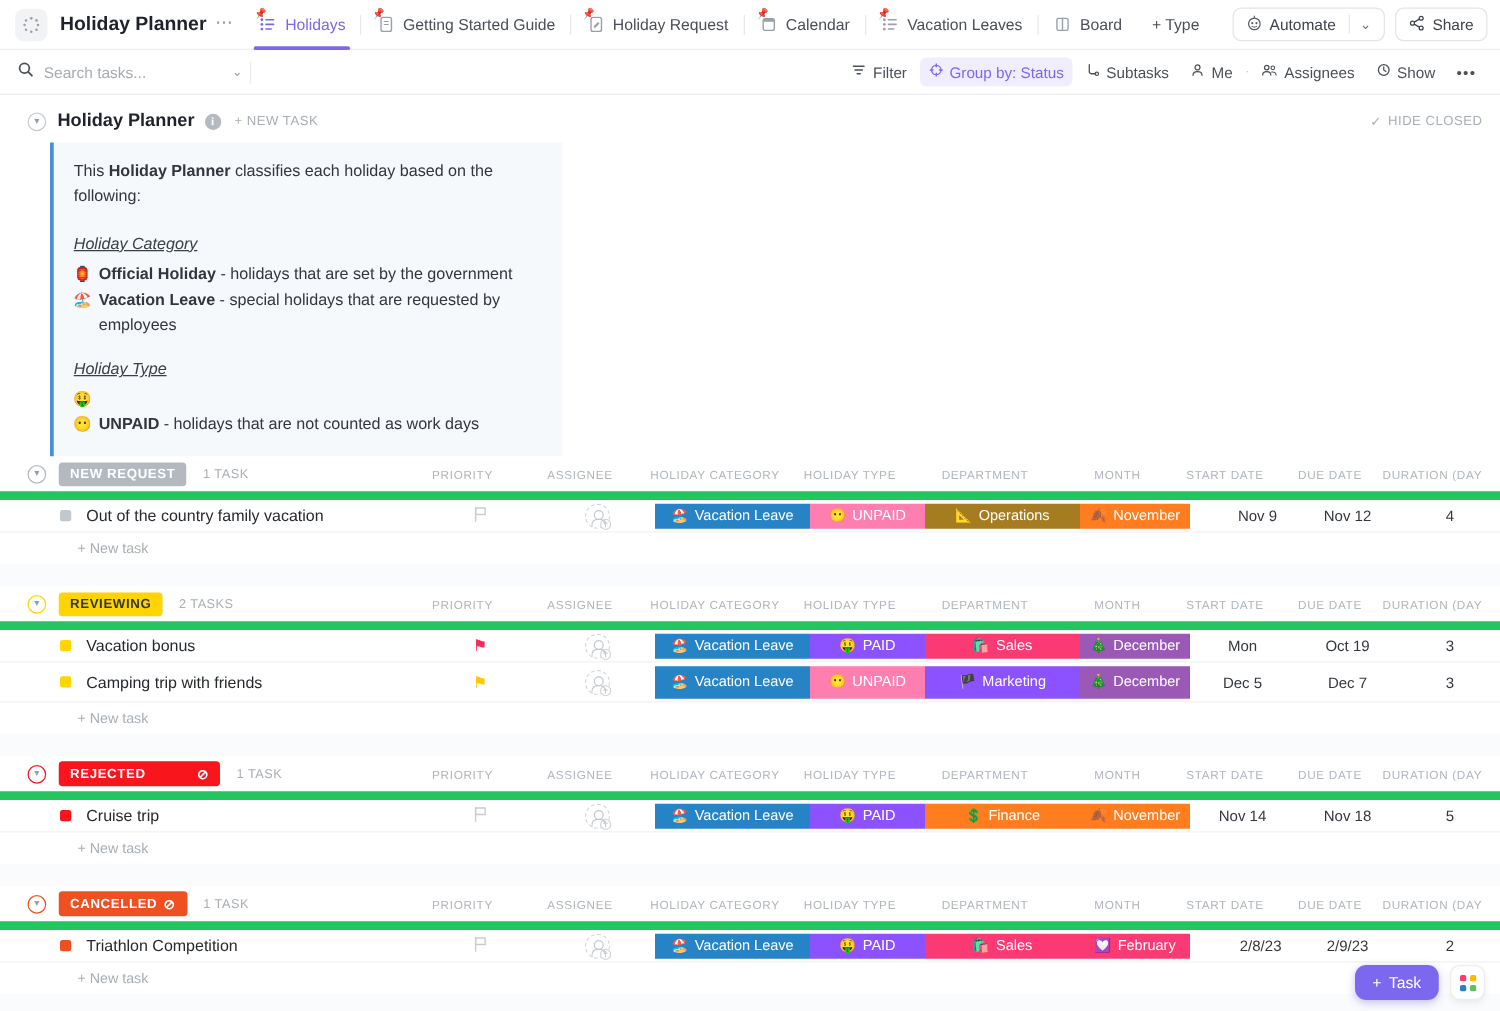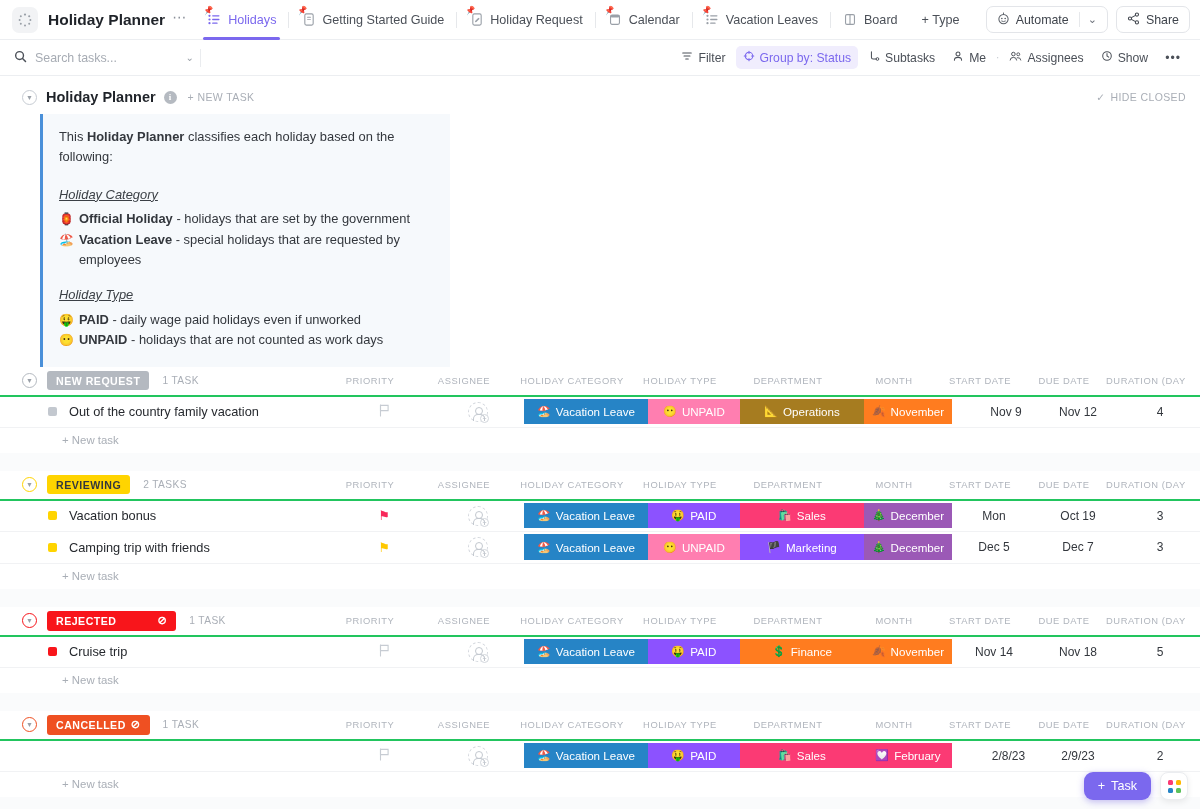--- a/index.html
+++ b/index.html
@@ -239,21 +239,21 @@
     overflow: hidden;
   }
 
   .rowsblock { background: #fff; }
   .taskrow {
     display: flex; align-items: stretch;
     height: 32px;
     border-top: 1px solid #f1f2f4;
     background: #fff;
   }
-  .taskrow:first-child { border-top: 2px solid #22c55e; }
+  .taskrow:first-child { border-top: 7px solid #22c55e; }
   .tr-name {
     display: flex; align-items: center;
     padding-left: 48px;
     flex: none;
   }
   .statusdot {
     width: 9px; height: 9px; border-radius: 2px;
     flex: none; margin-right: 12px;
   }
   .tname { font-size: 12.8px; color: #26292e; white-space: nowrap; }
@@ -586,21 +586,20 @@
     <span><b>Official Holiday</b><span> - holidays that are set by the government</span></span>
   </div>
   <div class="itemline">
     <span class="em">🏖️</span>
     <span><b>Vacation Leave</b><span> - special holidays that are requested by employees</span></span>
   </div>
   <div class="desc-gap"></div>
   <div class="sechead">Holiday Type</div>
   <div class="itemline">
     <span class="em">🤑</span>
-    <span><b>PAID</b><span> - daily wage paid holidays even if unworked</span></span>
   </div>
   <div class="itemline">
     <span class="em">😶</span>
     <span><b>UNPAID</b><span> - holidays that are not counted as work days</span></span>
   </div>
 </div>
 
 <div class="board" id="board">
     <div class="grouphead">
       <div class="grp-chev" style="border-color: rgb(180, 185, 192);">▼</div>
@@ -861,20 +860,24 @@
         <div class="colhdr" style="width: 92px;">HOLIDAY TYPE</div>
         <div class="colhdr" style="width: 124px;">DEPARTMENT</div>
         <div class="colhdr" style="width: 88px;">MONTH</div>
         <div class="colhdr" style="width: 84px;">START DATE</div>
         <div class="colhdr" style="width: 84px;">DUE DATE</div>
         <div class="colhdr" style="width: 80px;">DURATION (DAYS</div>
       </div>
     </div>
     <div class="rowsblock">
       <div class="taskrow">
+        <div class="tr-name">
+          <span class="statusdot" style="background: rgb(239, 80, 34);"></span>
+          <span class="tname">Triathlon Competition</span>
+        </div>
         <div class="tr-cells">
           <div class="cell" style="width: 96px;">
             <span class="flagic"><svg width="11" height="13" viewBox="0 0 11 13">
                 <path d="M1.5 1v11" stroke="#c7ccd3" stroke-width="1.1" fill="none" stroke-linecap="round"></path>
                 <path d="M1.5 1.4h7.6v5.2H1.5z" fill="none" stroke="#c7ccd3" stroke-width="1.1"></path>
               </svg></span>
           </div>
           <div class="cell" style="width: 92px;">
             <div class="assignee">
               <span class="asg-plus">+</span>

